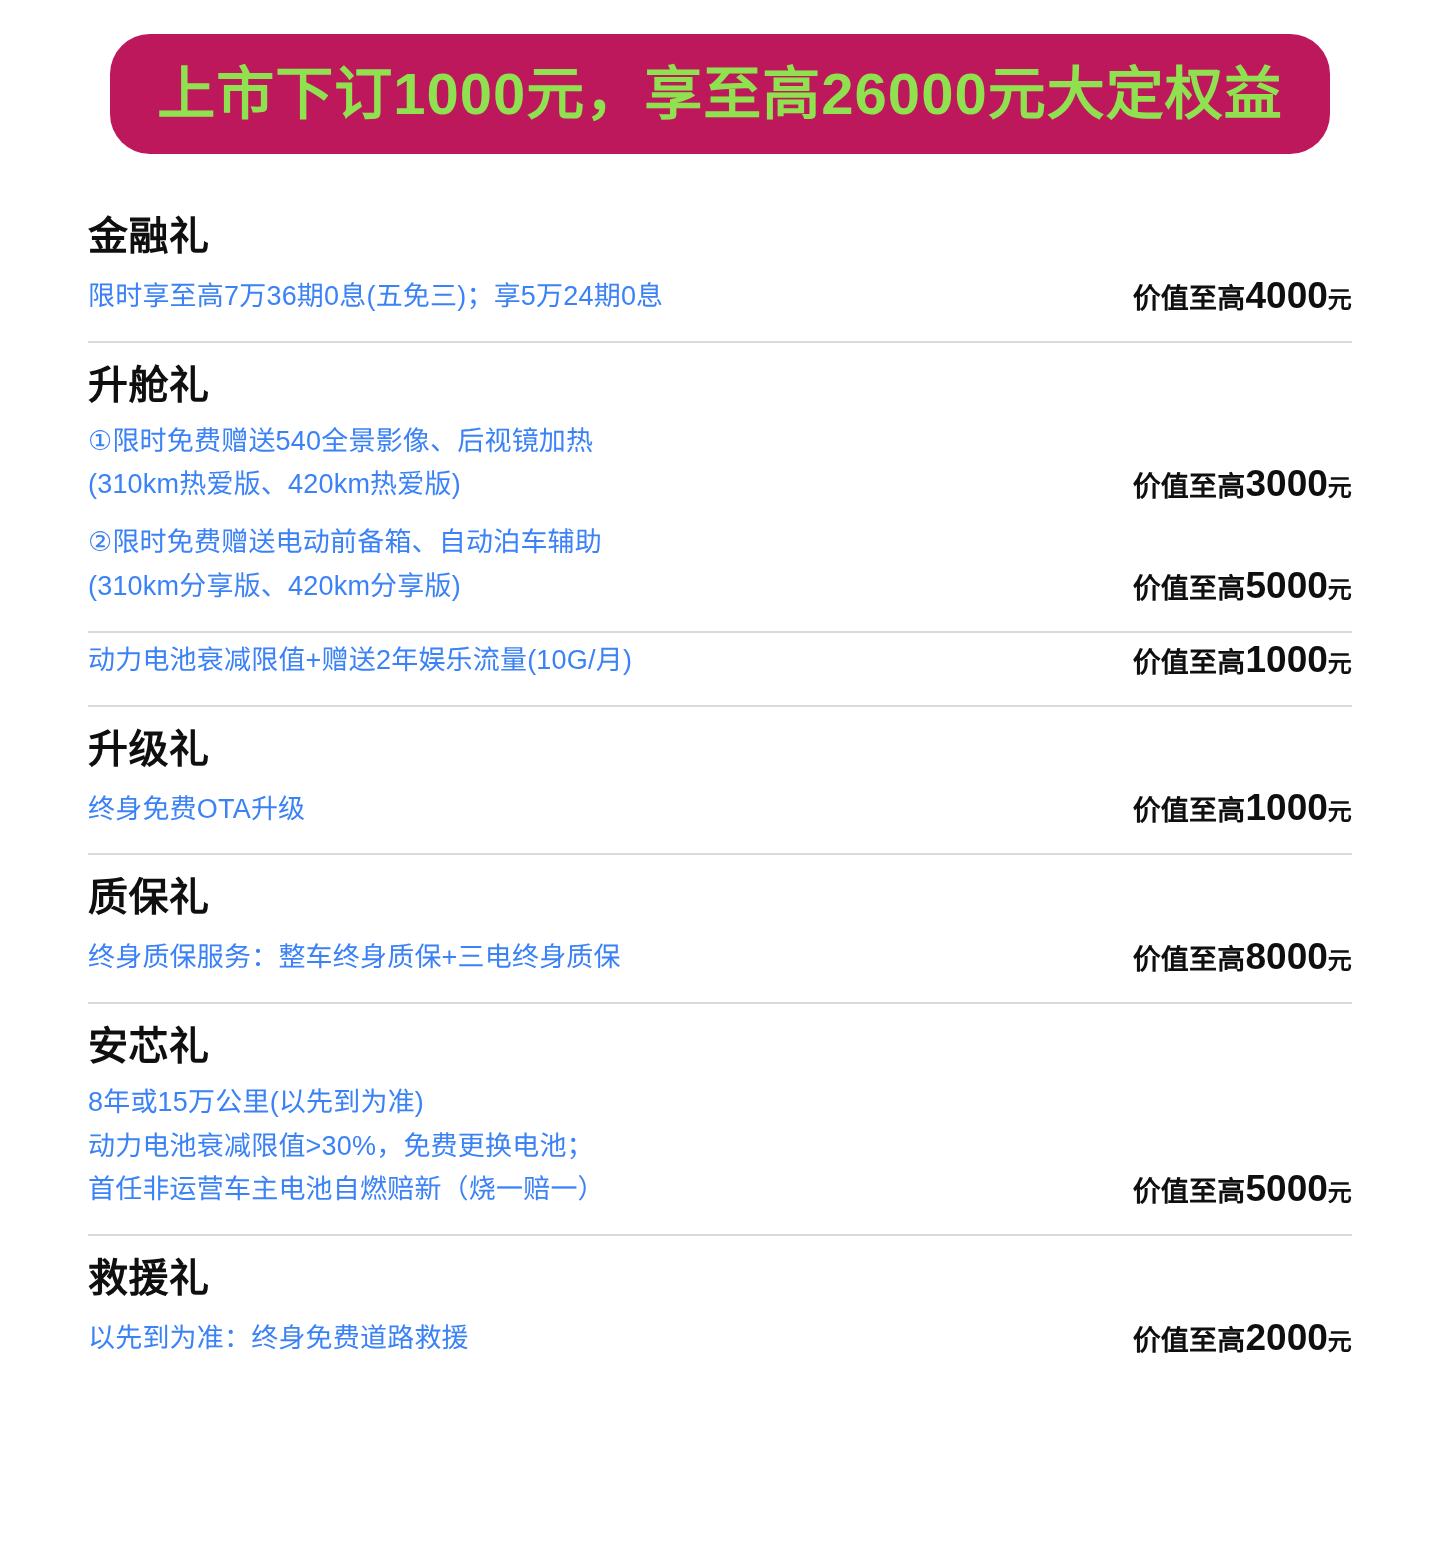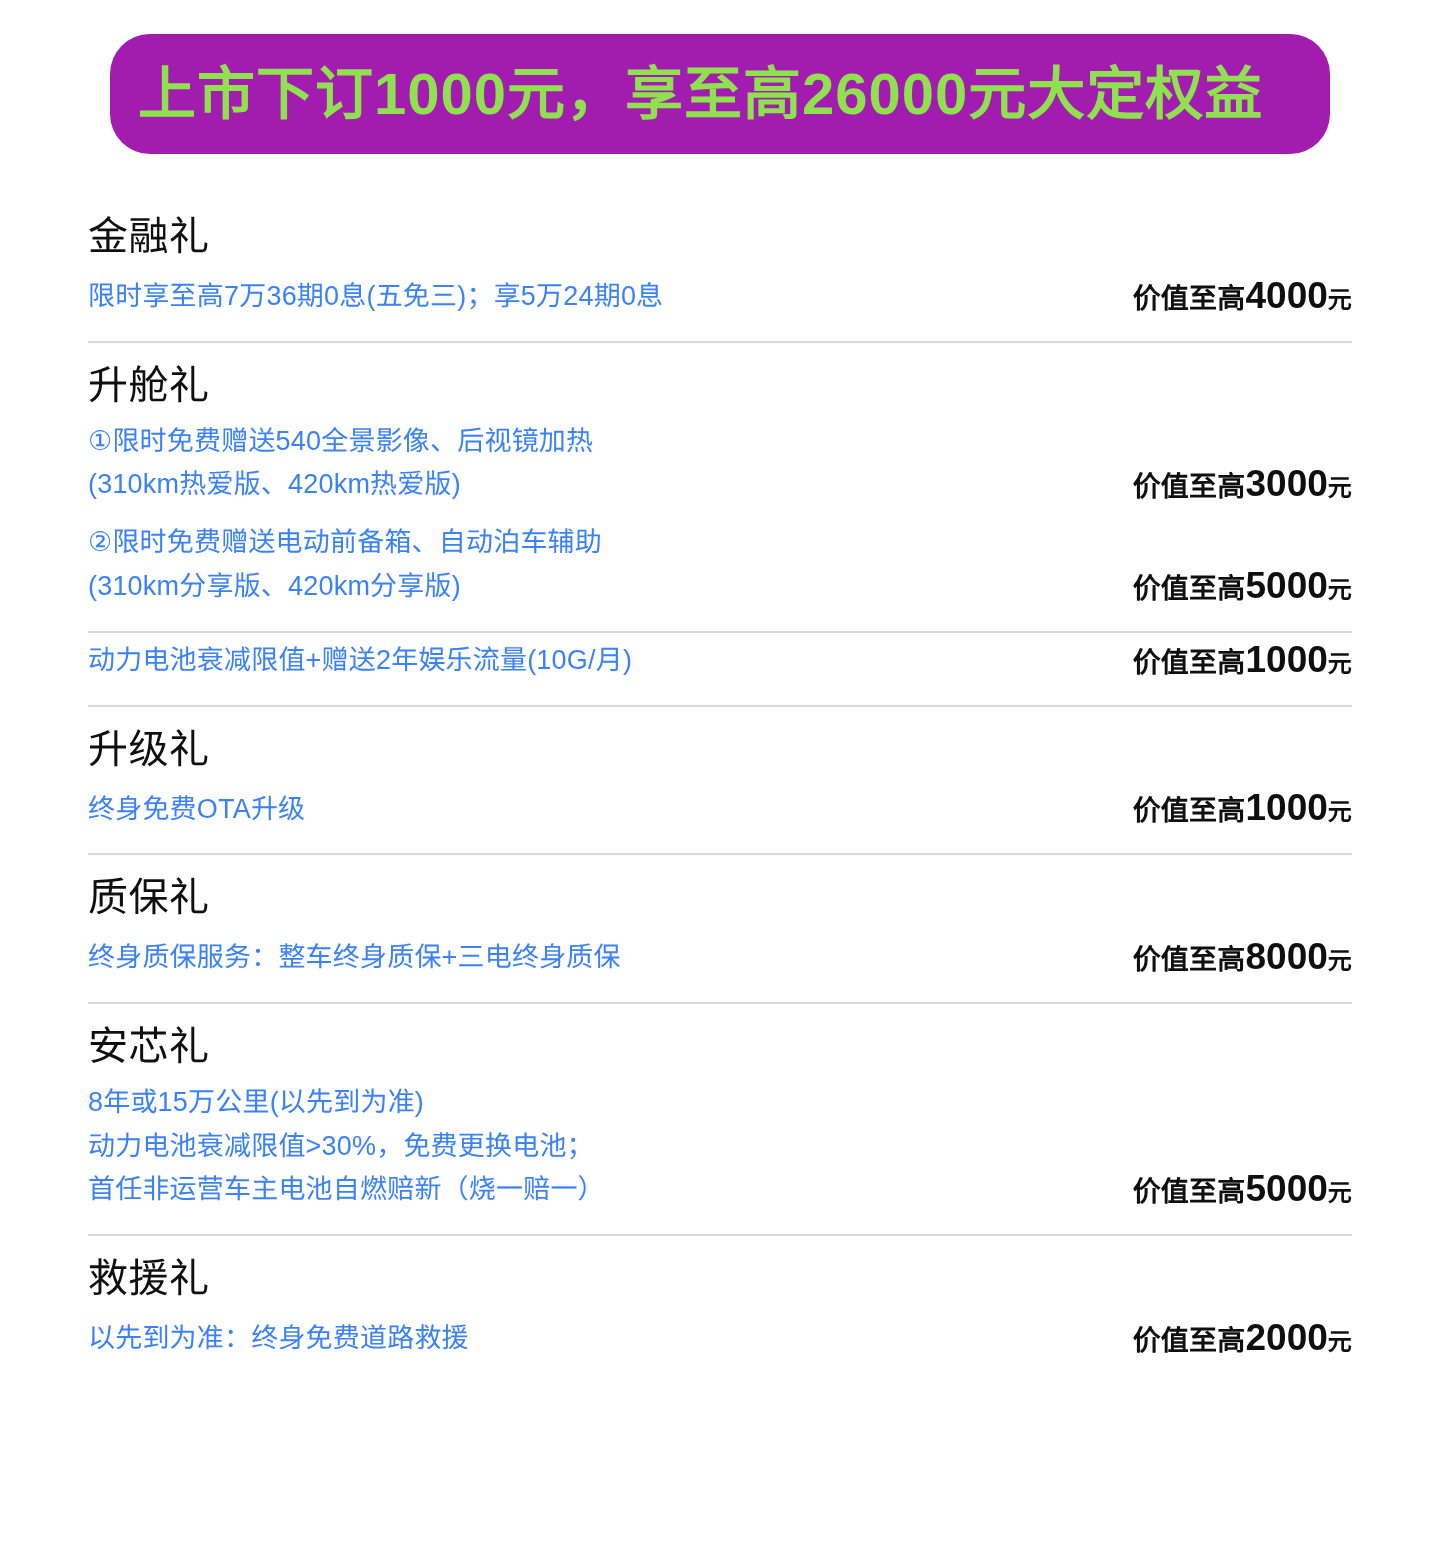--- a/index.html
+++ b/index.html
@@ -20,25 +20,26 @@
     width: 1440px;
     height: 1546px;
     box-sizing: border-box;
   }
 
   
   .banner-wrap {
     padding: 34px 110px 0 110px;
   }
   .banner {
-    background: #a21caf;
+    background: #be185d;
     border-radius: 40px;
     height: 120px;
     display: flex;
     align-items: center;
+    justify-content: center;
     padding: 0 28px;
     box-sizing: border-box;
   }
   .banner-title {
     color: #8fe14f;
     font-size: 58px;
     font-weight: bold;
     letter-spacing: 1px;
     line-height: 1;
     white-space: nowrap;
@@ -53,21 +54,21 @@
     position: relative;
     padding-bottom: 10px;
     border-bottom: 2px solid #d9d9d9;
   }
   .group.last {
     border-bottom: none;
   }
 
   .group-title {
     font-size: 40px;
-    font-weight: normal;
+    font-weight: bold;
     color: #0f0f0f;
     line-height: 1.32;
     margin: 16px 0 6px 0;
     letter-spacing: 0.5px;
   }
 
   .row {
     display: flex;
     align-items: flex-end;
     justify-content: space-between;

